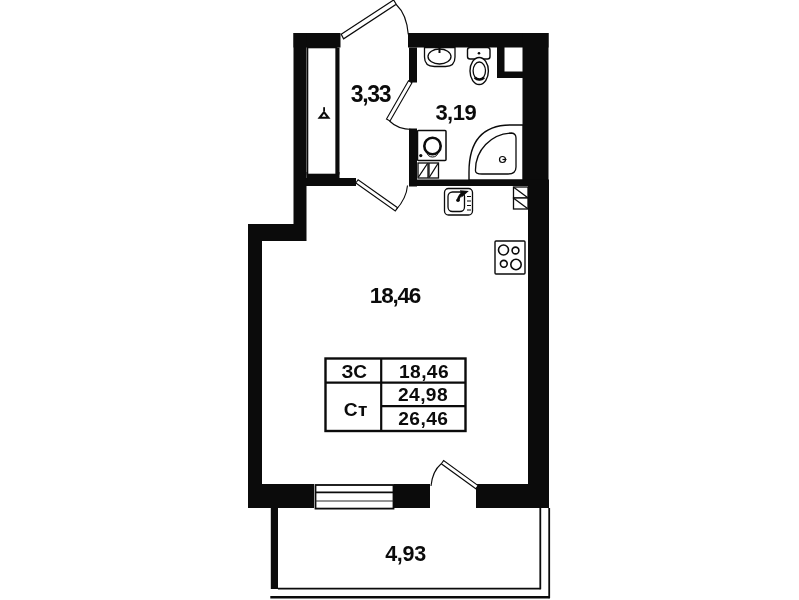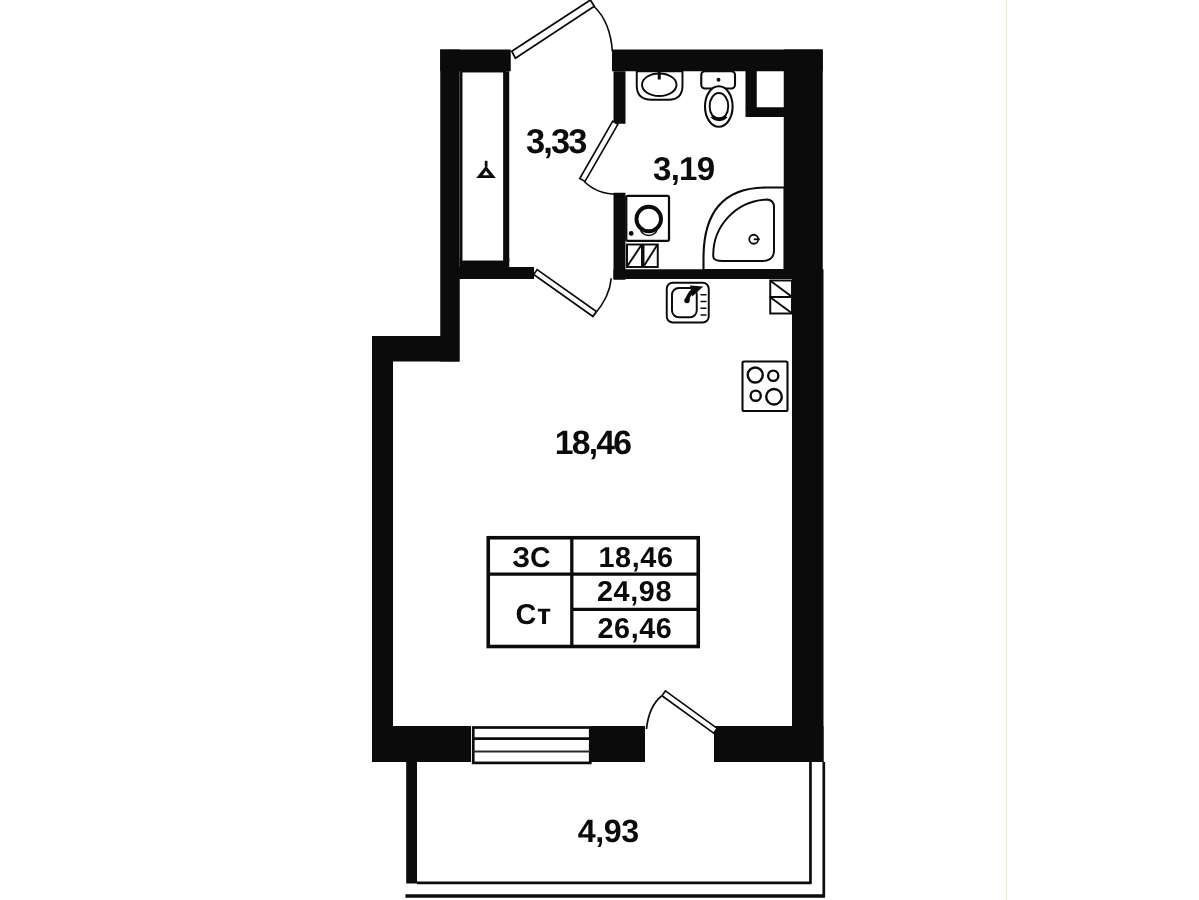--- a/index.html
+++ b/index.html
@@ -1,16 +1,16 @@
 <!DOCTYPE html>
 <html><head>
 <meta charset="utf-8">
 <style>
   html,body{margin:0;padding:0;background:#fff;}
-  .wrap{width:671px;height:600px;position:relative;background:#84cc16;overflow:hidden;}
+  .wrap{width:671px;height:600px;position:relative;background:#f9a8d4;overflow:hidden;}
   text{font-family:"Liberation Sans", sans-serif;font-weight:bold;fill:#0b0b0b;}
 </style>
 </head>
 <body>
 <div class="wrap">
 <svg width="799" height="600" viewBox="0 0 799 600" xmlns="http://www.w3.org/2000/svg">
   <rect x="0" y="0" width="799" height="600" fill="#ffffff"></rect>
 
   <rect x="293.5" y="33" width="47" height="14.5" fill="#0b0b0b"></rect>
 

